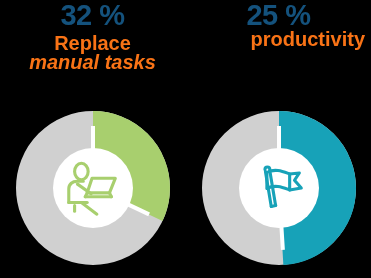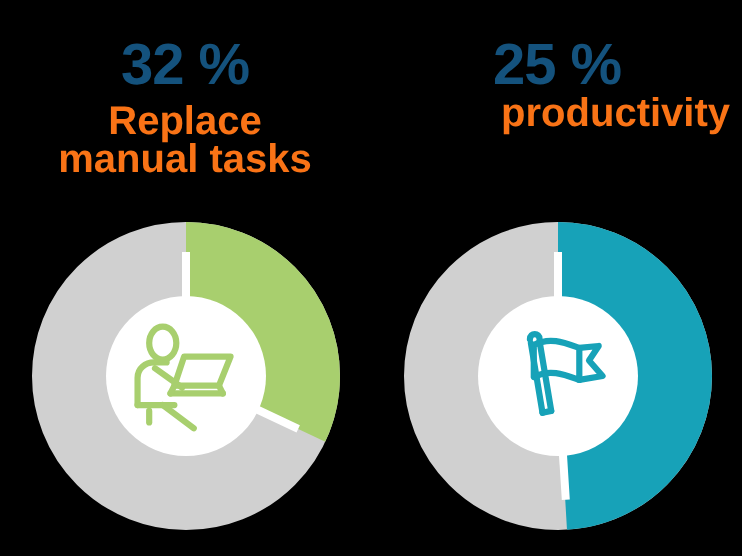--- a/index.html
+++ b/index.html
@@ -26,21 +26,21 @@
     width: 185px;
     height: 278px;
     position: relative;
     display: flex;
     flex-direction: column;
     align-items: center;
   }
   .stat-heading {
     width: 100%;
     text-align: center;
-    padding-top: 18px;
+    padding-top: 0;
     box-sizing: border-box;
   }
   .stat-percent {
     font-size: 29px;
     font-weight: bold;
     letter-spacing: -0.5px;
     line-height: 30px;
     color: #14527d;
     display: block;
   }
@@ -85,21 +85,21 @@
 </style>
 </head>
 <body>
 
 <div class="infographic">
 
   <div class="stat-panel">
     <div class="stat-heading">
       <span class="stat-percent">32 %</span>
       <span class="stat-label">Replace</span>
-      <span class="stat-label" style="margin-top:0;">manual tasks</span>
+      <span class="stat-label" style="margin-top:0;font-style:italic;">manual tasks</span>
     </div>
 
     <div class="donut-wrap">
       <svg class="donut-svg" viewBox="0 0 160 160">
 
         <circle cx="80" cy="80" r="58" fill="none" stroke="#d0d0d0" stroke-width="38"></circle>
 
         <circle cx="80" cy="80" r="58" fill="none" stroke="#a8cf6e" stroke-width="38" stroke-dasharray="116.62 247.81" transform="rotate(-90 80 80)"></circle>
 
         <line x1="80" y1="18" x2="80" y2="42" stroke="#ffffff" stroke-width="4"></line>

